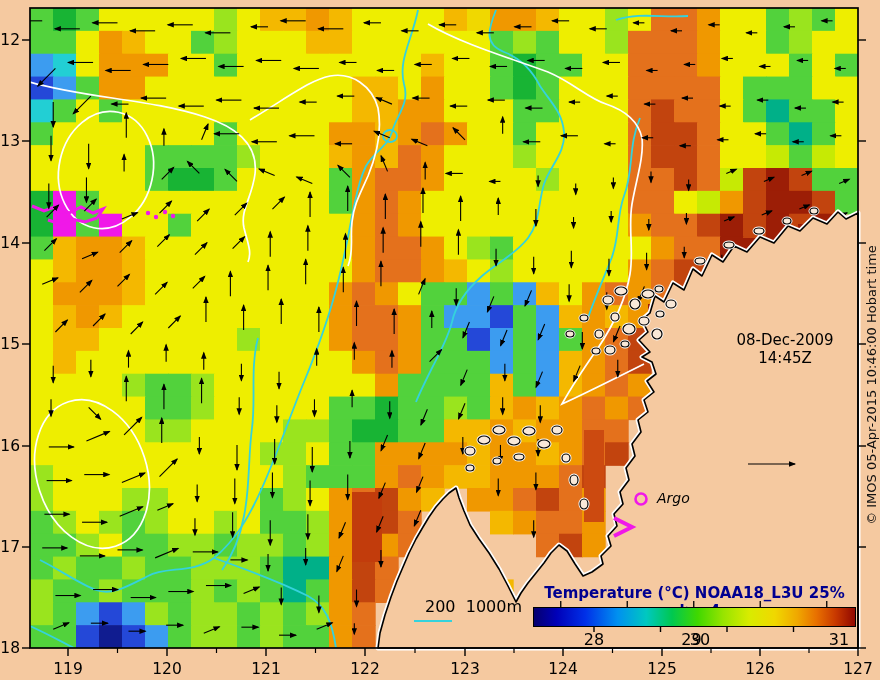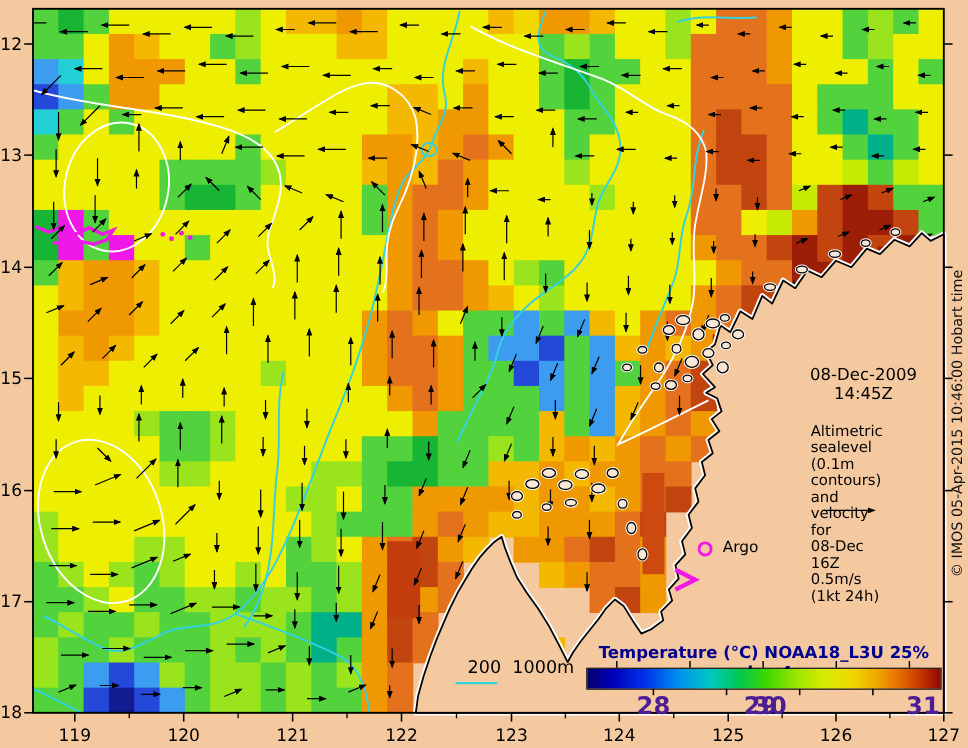--- a/index.html
+++ b/index.html
@@ -4,26 +4,26 @@
 <style>
   html,body{margin:0;padding:0;}
   body{width:880px;height:680px;overflow:hidden;background:#f5c9a0;
        font-family:"DejaVu Sans","Liberation Sans",sans-serif;}
   .fig{position:relative;width:880px;height:680px;background:#f5c9a0;}
   #map-svg{position:absolute;left:0;top:0;}
   .overlay{position:absolute;left:0;top:0;width:756px;height:680px;pointer-events:none;}
   .ann{position:absolute;color:#000;}
   #date-block{left:726px;top:331px;width:118px;text-align:center;font-size:15px;line-height:18px;}
   #alti-block{left:737px;top:385px;font-size:13.5px;line-height:15px;}
-  #argo-label{left:657px;top:490px;font-size:14px;}
+  #argo-label{left:657px;top:490px;font-size:14px;font-style:italic;}
   #drifter-label{left:647px;top:511px;font-size:13.5px;line-height:16.5px;}
   #depth-label{left:425px;top:597px;font-size:16px;white-space:pre;}
   #cb-title{left:533px;top:584px;width:323px;text-align:center;font-size:15px;font-weight:bold;color:#000090;}
   #colorbar{position:absolute;left:533px;top:607px;width:321px;height:18px;border:1.6px solid #000;}
-  .cb-lab{position:absolute;top:630px;transform:translateX(-50%);font-size:22px;font-weight:bold;color:#4c1d95;}
+  .cb-lab{position:absolute;top:630px;transform:translateX(-50%);font-size:16px;font-weight:normal;color:#000000;}
   #watermark{left:871px;top:385px;transform:translate(-50%,-50%) rotate(-90deg);
              white-space:nowrap;font-size:13px;color:#111;}
 </style>
 </head>
 <body>
 
 <div class="fig">
   <svg id="map-svg" width="880" height="680" viewBox="0 0 880 680">
       <defs>
         <clipPath id="mapclip">
@@ -1282,27 +1282,20 @@
       <line x1="660.5" y1="626" x2="660.5" y2="632" stroke="#000" stroke-width="1.4"></line>
       <line x1="727" y1="626" x2="727" y2="632" stroke="#000" stroke-width="1.4"></line>
       <line x1="793.5" y1="626" x2="793.5" y2="632" stroke="#000" stroke-width="1.4"></line>
     </svg>
 
   <div class="overlay">
     <div class="ann" id="date-block">
       <div>08-Dec-2009</div>
       <div>14:45Z</div>
     </div>
-    <div class="ann" id="alti-block">
-      <div>Altimetric sealevel</div>
-      <div>(0.1m contours)</div>
-      <div>and velocity for</div>
-      <div>08-Dec 16Z</div>
-      <div>0.5m/s (1kt 24h)</div>
-    </div>
     <div class="ann" id="argo-label">Argo</div>
     <div class="ann" id="depth-label">200  1000m</div>
     <div class="ann" id="cb-title">Temperature (°C) NOAA18_L3U 25% ql&gt;=4</div>
     <div id="colorbar" style="background: linear-gradient(to right, rgb(6, 0, 110) 0%, rgb(0, 0, 184) 7%, rgb(0, 48, 232) 16%, rgb(0, 144, 240) 26%, rgb(0, 200, 192) 35%, rgb(0, 200, 80) 43%, rgb(64, 216, 0) 51%, rgb(152, 228, 0) 59%, rgb(216, 236, 0) 67%, rgb(240, 216, 0) 75%, rgb(240, 168, 0) 82%, rgb(232, 112, 0) 88%, rgb(200, 56, 0) 94%, rgb(144, 8, 0) 100%);"></div>
     <div id="cb-labels">
         <div class="cb-lab" style="left: 594px;">28</div>
         <div class="cb-lab" style="left: 660.5px; margin-left: 31px;">29</div>
         <div class="cb-lab" style="left: 700px;">30</div>
         <div class="cb-lab" style="left: 839px;">31</div>
       </div>

